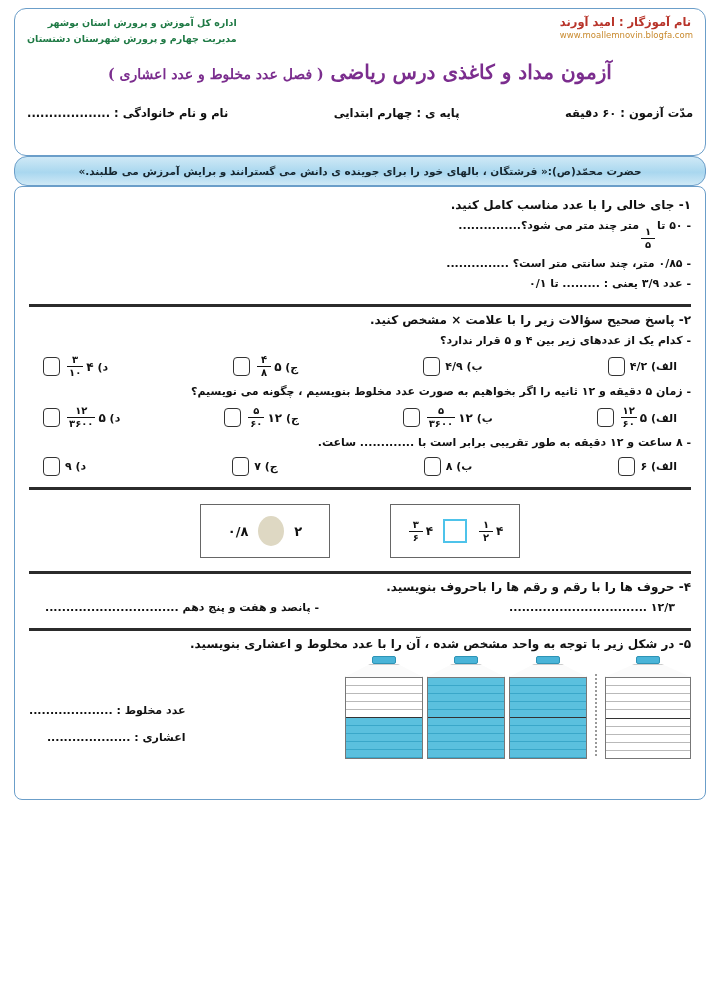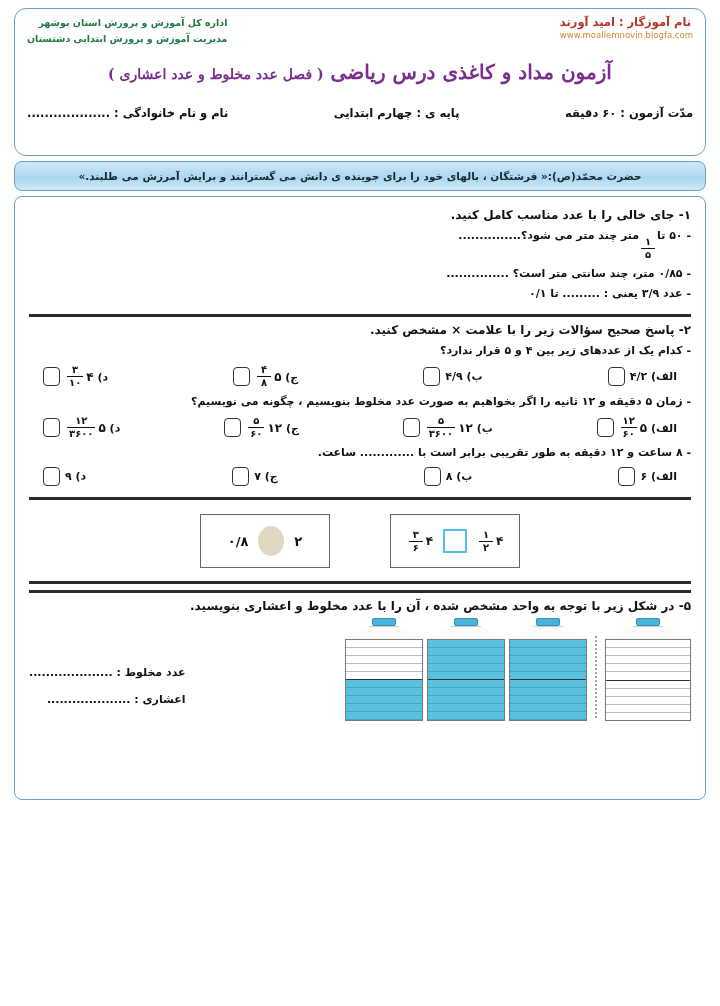--- a/index.html
+++ b/index.html
@@ -17,21 +17,20 @@
   }
 
   .page {
     width: 720px;
     height: 810px;
     box-sizing: border-box;
     padding: 8px 14px 10px 14px;
     background: #fff;
     display: flex;
     flex-direction: column;
-    gap: 5px;
   }
 
   
   .header-card {
     border: 1.6px solid #6b9ec9;
     border-radius: 12px;
     padding: 6px 12px 4px 12px;
     position: relative;
     height: 148px;
     box-sizing: border-box;
@@ -97,21 +96,21 @@
     margin-top: 22px;
     font-size: 11.5px;
     font-weight: bold;
     direction: rtl;
   }
   .hdr-fields > div { white-space: nowrap; }
 
   
   .hadith {
     border: 1.4px solid #6b9ec9;
-    border-radius: 8px;
+    border-radius: 13px;
     background: linear-gradient(to bottom, #cfe9f6 0%, #a9d7ef 55%, #cfe9f6 100%);
     text-align: center;
     font-size: 10.5px;
     font-weight: bold;
     padding: 8px 10px;
     direction: rtl;
     color: #16262f;
     flex: 0 0 auto;
   }
 
@@ -297,21 +296,21 @@
 </style>
 </head>
 <body>
 
 <div class="page">
 
   <div class="header-card">
     <div class="hdr-top">
       <div class="org">
         <div>اداره کل آموزش و پرورش استان بوشهر</div>
-        <div>مدیریت آموزش و پرورش ابتدایی دشتستان</div>
+        <div>مدیریت چهارم و پرورش شهرستان دشتستان</div>
       </div>
       <div class="teacher-block">
         <div class="teacher-name">نام آموزگار : امید آورند</div>
         <div class="teacher-url">www.moallemnovin.blogfa.com</div>
       </div>
     </div>
 
     <div class="exam-title">
       <span>آزمون مداد و کاغذی درس ریاضی</span>
       <span class="sub">( فصل عدد مخلوط و عدد اعشاری )</span>
@@ -478,20 +477,27 @@
           <span>۲</span>
           <span class="oval"></span>
           <span>۰/۸</span>
         </div>
 
       </div>
     </div>
 
     <div class="divider"></div>
 
+    <div class="qsec">
+      <div class="q-title">۴- حروف ها را با رقم و رقم ها را باحروف بنویسید.</div>
+      <div class="q-line" style="display:flex;justify-content:space-between;padding:0 16px;">
+        <span>۱۲/۳ .................................</span>
+        <span>- پانصد و هفت و پنج دهم ................................</span>
+      </div>
+    </div>
 
     <div class="divider"></div>
 
     <div class="qsec">
       <div class="q-title">۵- در شکل زیر با توجه به واحد مشخص شده ، آن را با عدد مخلوط و اعشاری بنویسید.</div>
       <div class="q5-wrap">
         <div class="q5-answers">
           <div>عدد مخلوط : ....................</div>
           <div>اعشاری : ....................</div>
         </div>

